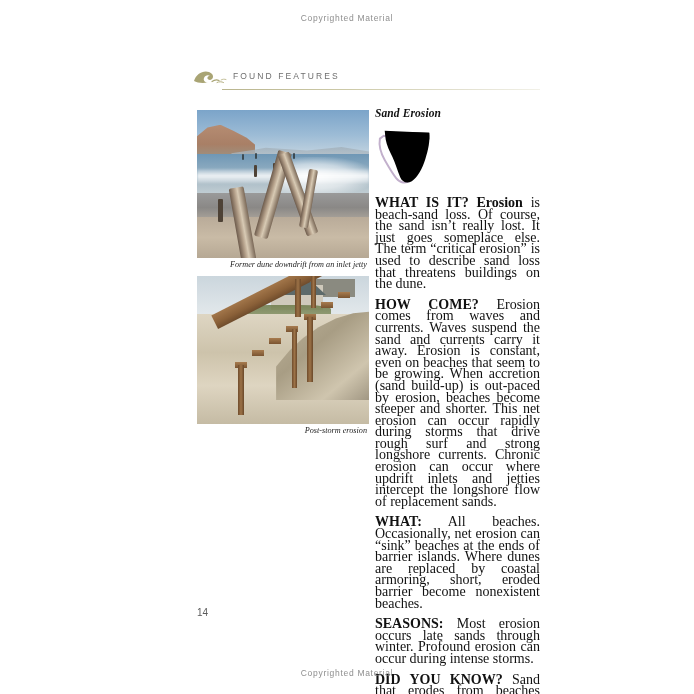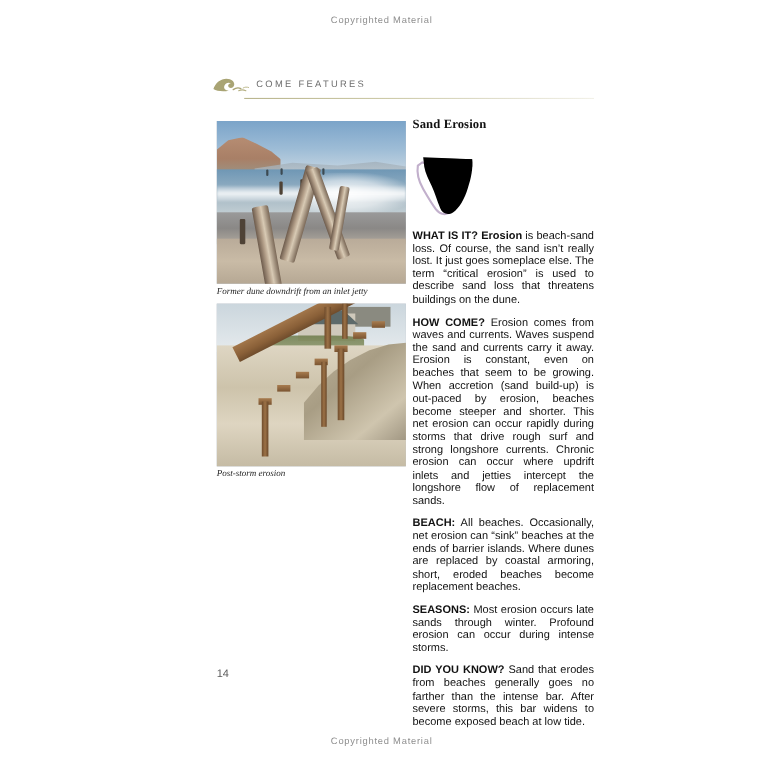--- a/index.html
+++ b/index.html
@@ -89,20 +89,21 @@
     height: 148px;
     position: relative;
     overflow: hidden;
     background: #b9bfc6;
   }
   .caption {
     font-family: "Liberation Serif", serif;
     font-style: italic;
     font-size: 8.2px;
     color: #1d1d1d;
+    text-align: right;
     padding: 2px 2px 0 0;
     line-height: 1.2;
   }
 
   
   .p1-sky {
     position: absolute; left:0; top:0; width:100%; height:38%;
     background: linear-gradient(to bottom, #7ba4c9 0%, #9dbcd6 45%, #c2d3e0 80%, #d8e1e6 100%);
   }
   .p1-bluff {
@@ -259,32 +260,33 @@
     width: 7%;
     height: 4%;
   }
 
   
   .sec-title {
     font-family: "Liberation Serif", serif;
     font-weight: bold;
     font-size: 11.5px;
     color: #111;
-    margin: 0 0 20px 0;
+    margin: 0 0 8px 0;
     letter-spacing: .1px;
+    font-style: italic;
   }
   .fl-map {
     width: 62px;
     height: 60px;
     margin: 0 0 10px 0;
     position: relative;
   }
   .body-p {
-    font-family: Liberation Sans, sans-serif;
-    font-size: 10px;
+    font-family: Liberation Serif, serif;
+    font-size: 14px;
     line-height: 11.6px;
     color: #111;
     text-align: justify;
     margin: 0 0 9px 0;
     hyphens: auto;
   }
   .body-p .lead {
     font-weight: bold;
   }
 
@@ -307,21 +309,21 @@
 
   <div class="runhead">
     <div class="runhead-logo">
       <svg viewBox="0 0 68 32" width="34" height="16" aria-hidden="true">
         <path d="M2 24 C6 10, 20 2, 32 6 C40 9, 42 16, 38 20 C35 23, 30 22, 29 19 C28 16, 31 13, 34 14 C30 11, 24 13, 22 18 C20 23, 24 27, 30 27 C20 29, 8 28, 2 24 Z" fill="#a9a474"></path>
         <path d="M38 25 C42 22, 48 21, 52 23" stroke="#a9a474" stroke-width="2.4" fill="none" stroke-linecap="round"></path>
         <path d="M48 27 C52 25, 57 25, 61 27" stroke="#b5b083" stroke-width="2" fill="none" stroke-linecap="round"></path>
         <path d="M56 22 C59 20, 63 20, 66 21" stroke="#bdb98e" stroke-width="1.8" fill="none" stroke-linecap="round"></path>
       </svg>
     </div>
-    <div class="runhead-title">COME FEATURES</div>
+    <div class="runhead-title">FOUND FEATURES</div>
     <div class="runhead-rule"></div>
   </div>
 
   <div class="col-left">
 
     <figure class="figure" style="margin:0 0 6px 0;">
       <div class="photo">
         <div class="p1-sky"></div>
         <div class="p1-bluff"></div>
         <div class="p1-hills"></div>
@@ -392,21 +394,21 @@
     <p class="body-p">
       <span class="lead">WHAT IS IT? Erosion</span><span> is beach-sand loss. Of course, the sand isn’t really lost. It just goes someplace else. The term “critical erosion” is used to describe sand loss that threatens buildings on the dune.</span>
     </p>
 
 
     <p class="body-p">
       <span class="lead">HOW COME?</span><span> Erosion comes from waves and currents. Waves suspend the sand and currents carry it away. Erosion is constant, even on beaches that seem to be growing. When accretion (sand build-up) is out-paced by erosion, beaches become steeper and shorter. This net erosion can occur rapidly during storms that drive rough surf and strong longshore currents. Chronic erosion can occur where updrift inlets and jetties intercept the longshore flow of replacement sands.</span>
     </p>
 
     <p class="body-p">
-      <span class="lead">BEACH:</span><span> All beaches. Occasionally, net erosion can “sink” beaches at the ends of barrier islands. Where dunes are replaced by coastal armoring, short, eroded beaches become replacement beaches.</span>
+      <span class="lead">WHAT:</span><span> All beaches. Occasionally, net erosion can “sink” beaches at the ends of barrier islands. Where dunes are replaced by coastal armoring, short, eroded barrier become nonexistent beaches.</span>
     </p>
 
     <p class="body-p">
       <span class="lead">SEASONS:</span><span> Most erosion occurs late sands through winter. Profound erosion can occur during intense storms.</span>
     </p>
 
     <p class="body-p">
       <span class="lead">DID YOU KNOW?</span><span> Sand that erodes from beaches generally goes no farther than the intense bar. After severe storms, this bar widens to become exposed beach at low tide.</span>
     </p>
 

